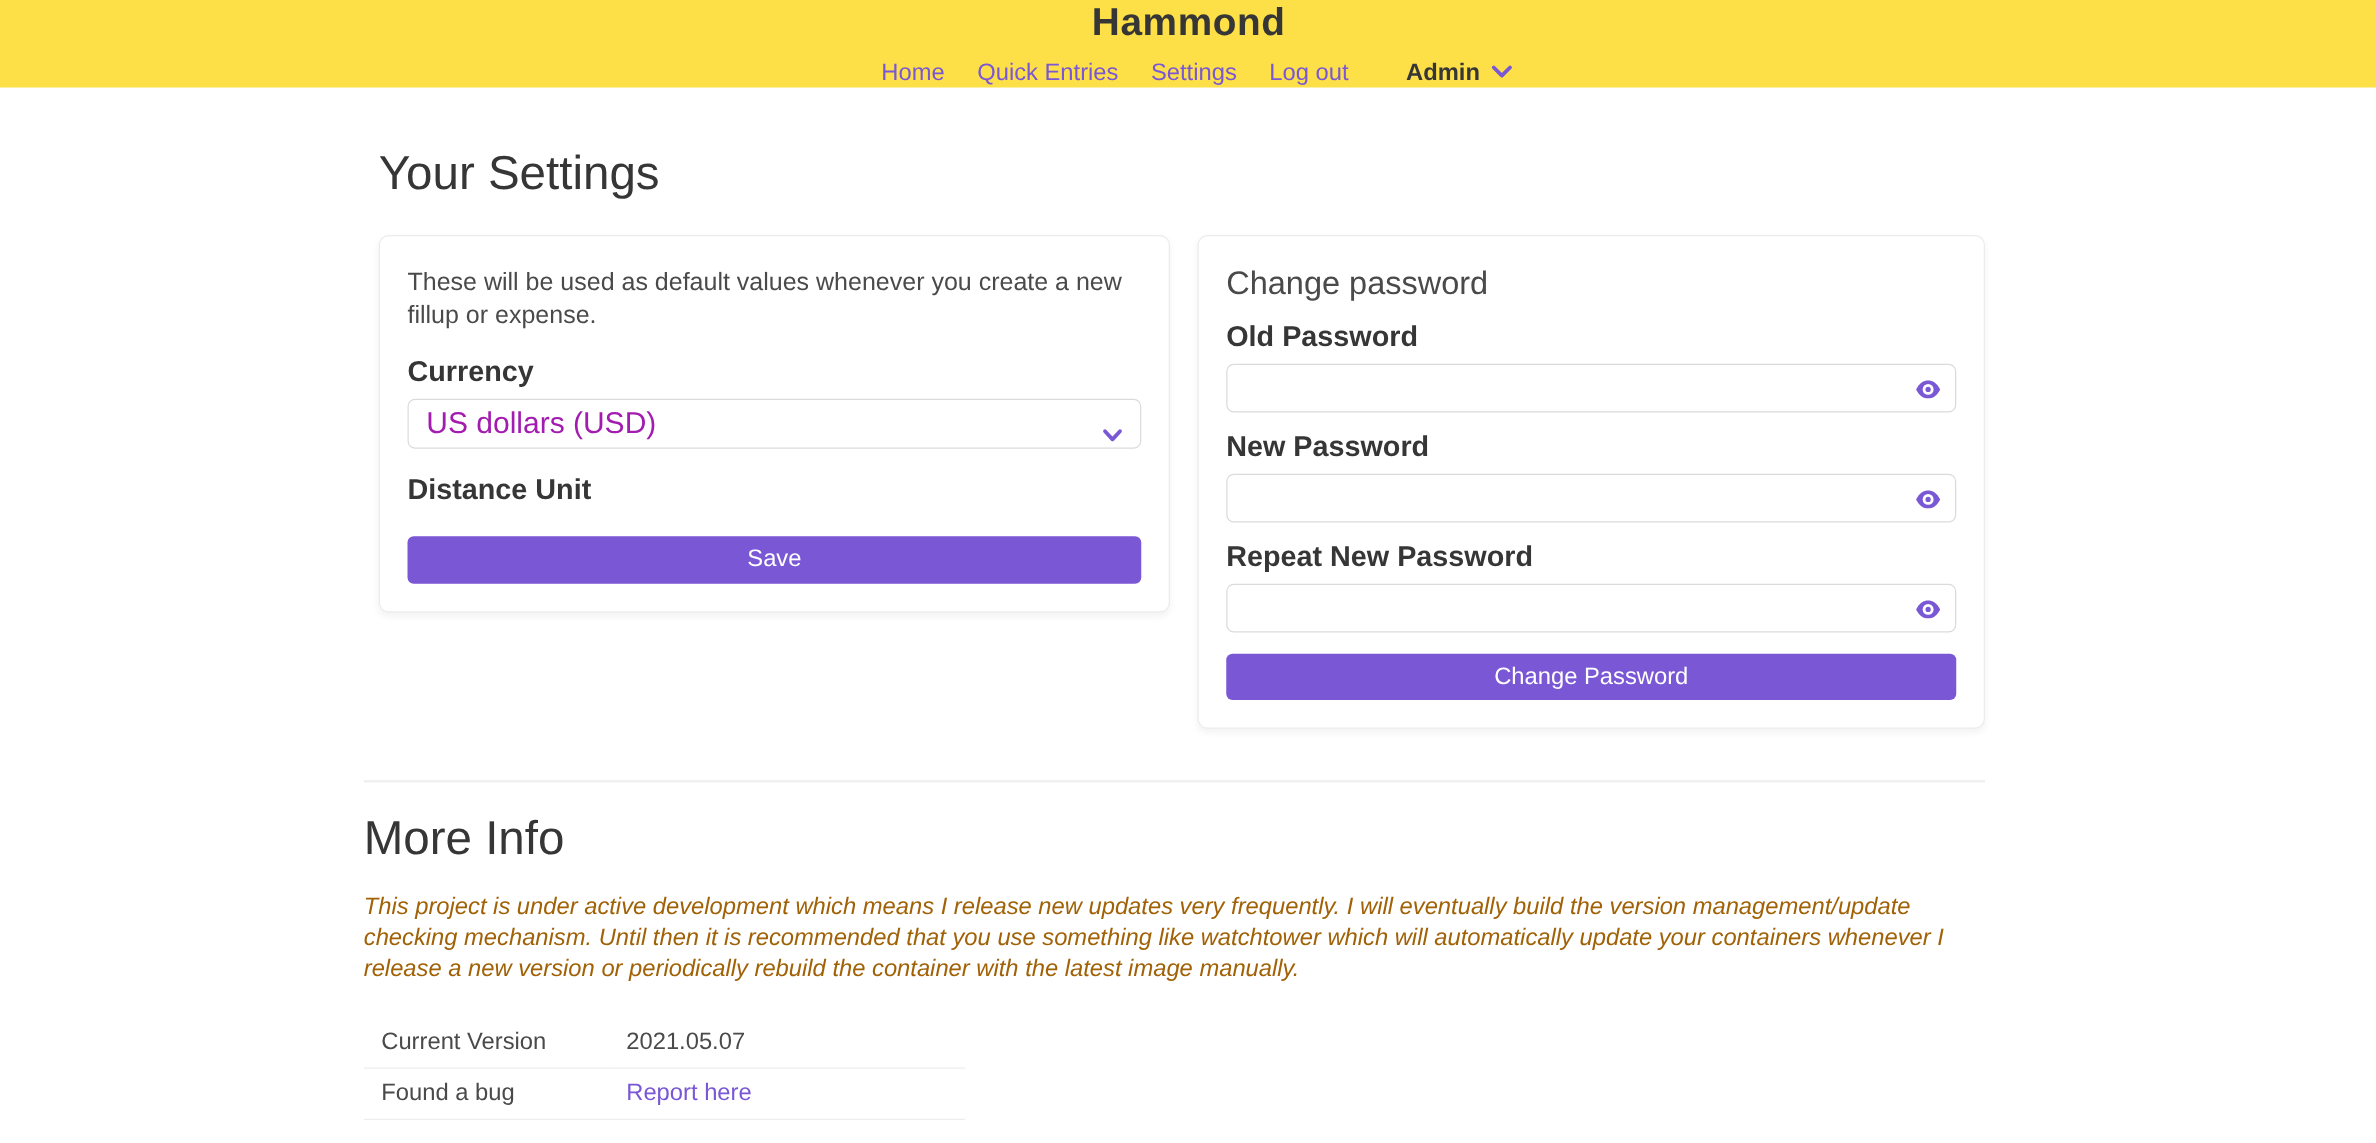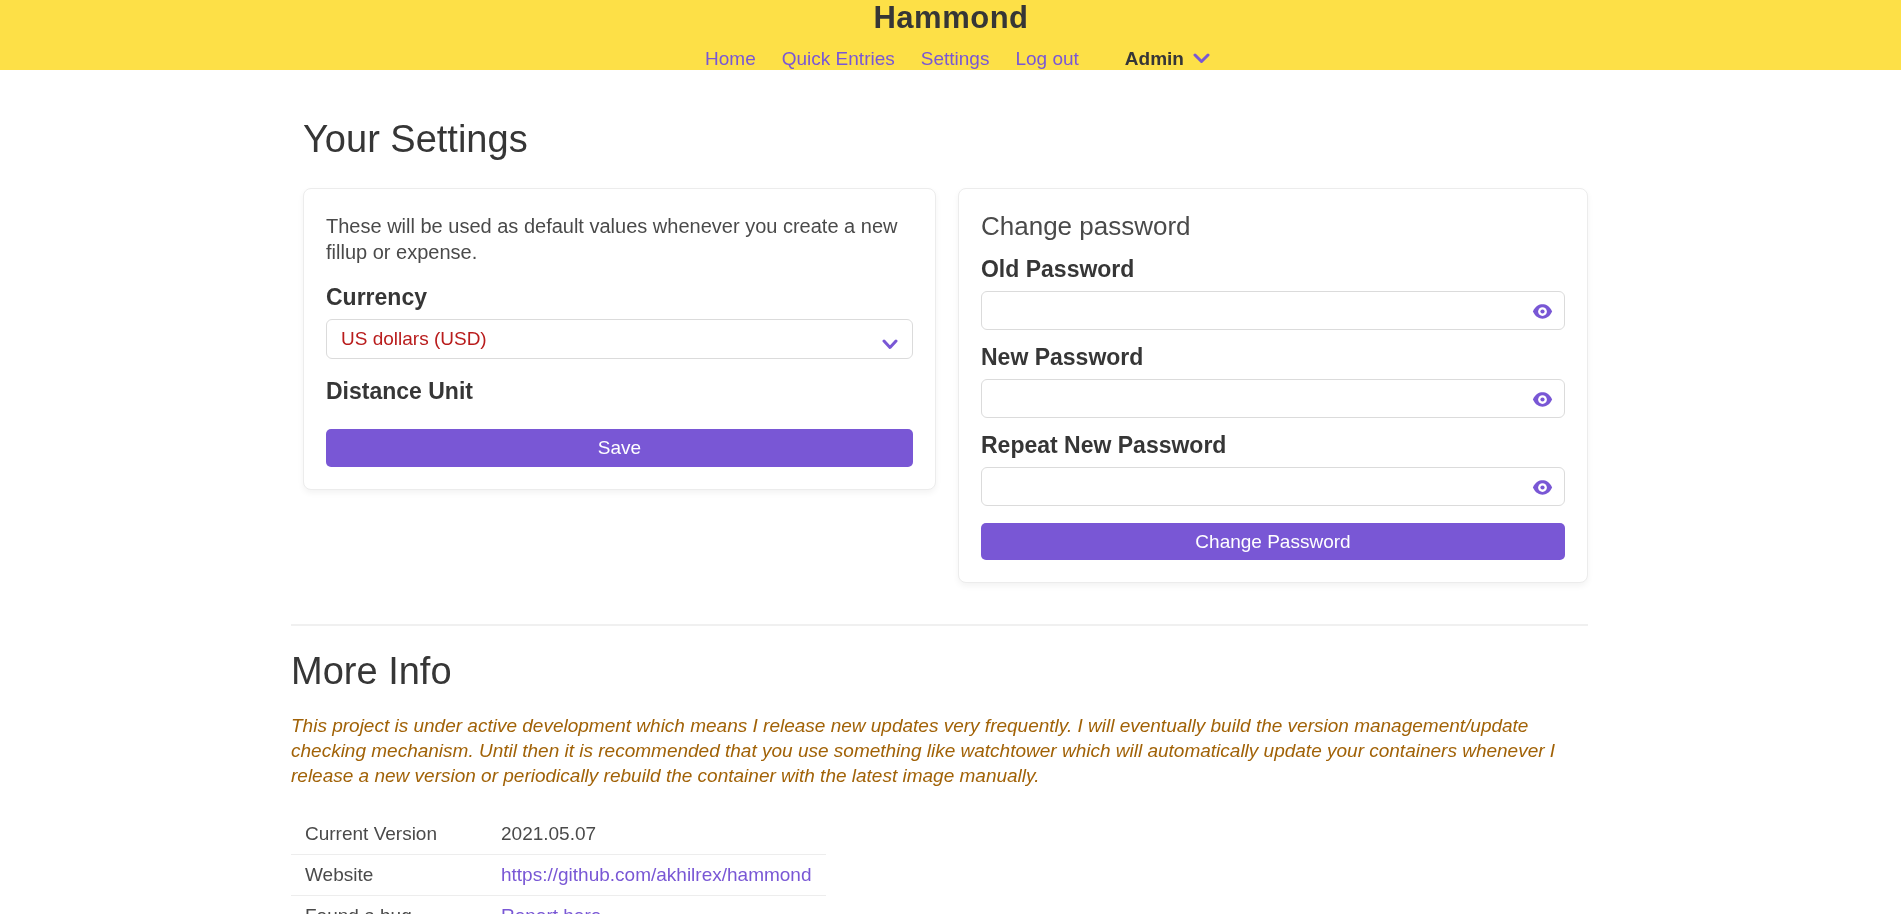--- a/index.html
+++ b/index.html
@@ -82,22 +82,22 @@
   .card-password .field-label { margin-top: 16px; }
 
   .select-box {
     position: relative;
     height: 40px;
     border: 1px solid #dbdbdb;
     border-radius: 6px;
     display: flex;
     align-items: center;
     padding: 0 40px 0 14px;
-    font-size: 19px;
-    color: #b91c1c;
+    font-size: 24px;
+    color: #a21caf;
     background: #fff;
     cursor: pointer;
   }
   .select-chevron { position: absolute; right: 14px; top: 13px; }
 
   .input-wrap { position: relative; }
   .text-input {
     width: 100%;
     height: 39px;
     border: 1px solid #dbdbdb;
@@ -274,24 +274,20 @@
 
   <p class="dev-note">This project is under active development which means I release new updates very frequently. I will eventually build the version management/update checking mechanism. Until then it is recommended that you use something like watchtower which will automatically update your containers whenever I release a new version or periodically rebuild the container with the latest image manually.</p>
 
   <table class="info-table">
     <tbody>
       <tr>
         <td class="col-label">Current Version</td>
         <td class="col-value">2021.05.07</td>
       </tr>
       <tr>
-        <td class="col-label">Website</td>
-        <td class="col-value"><a class="info-link">https://github.com/akhilrex/hammond</a></td>
-      </tr>
-      <tr>
         <td class="col-label">Found a bug</td>
         <td class="col-value"><a class="info-link">Report here</a></td>
       </tr>
 
     </tbody>
   </table>
 
 </main>
 
 </body></html>

